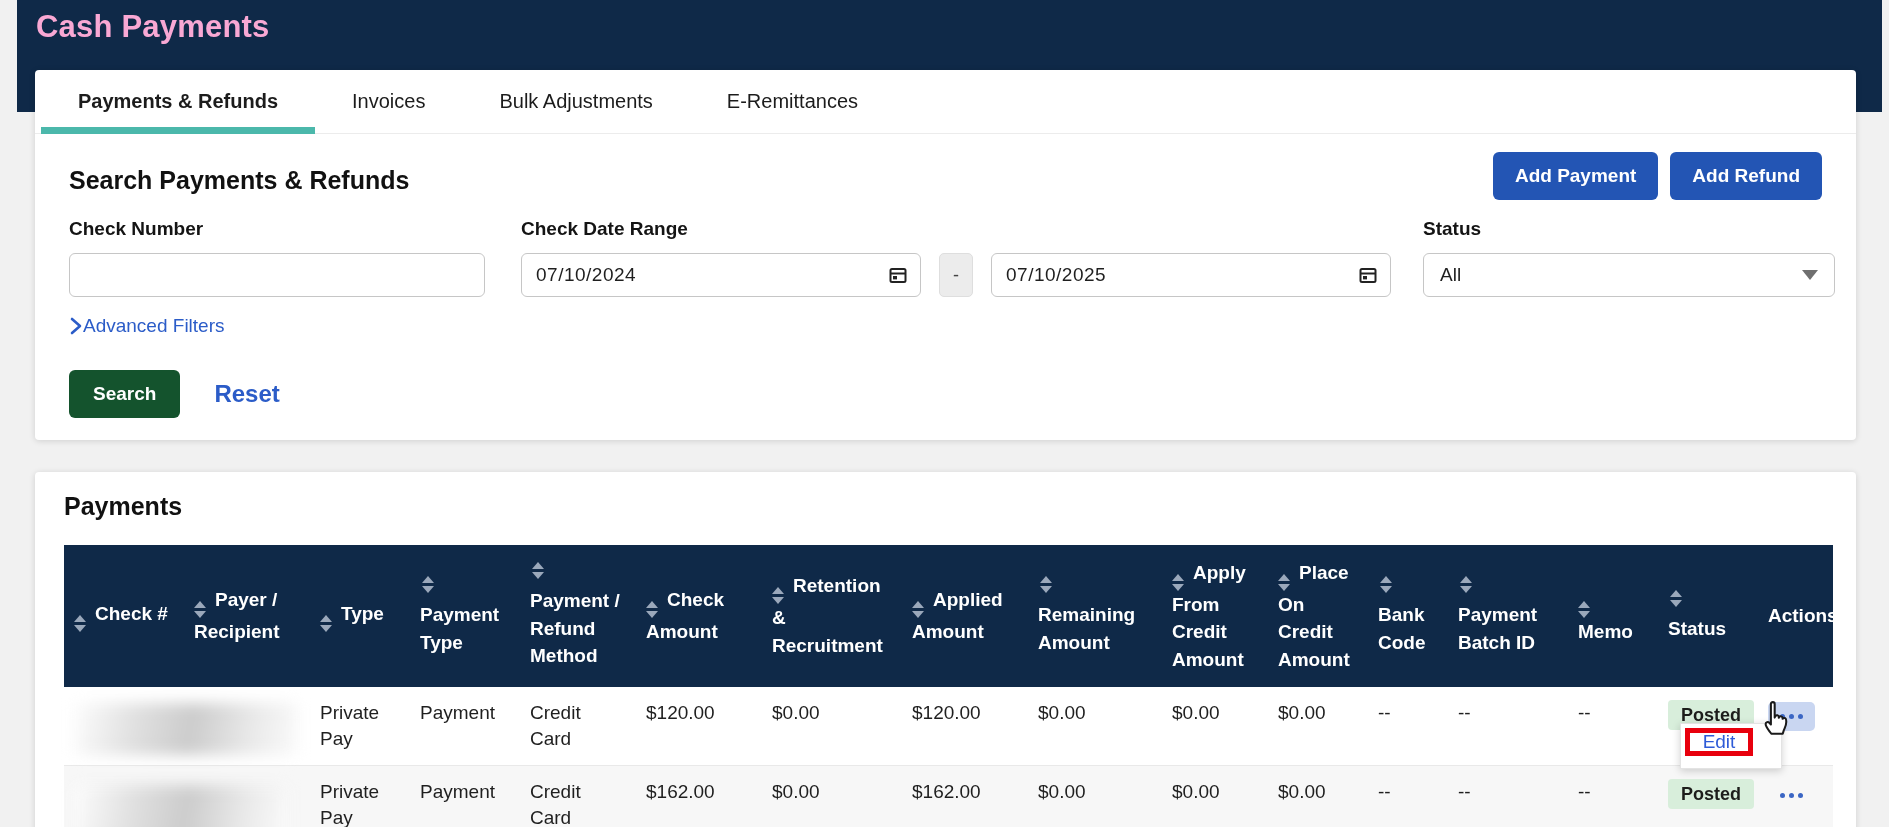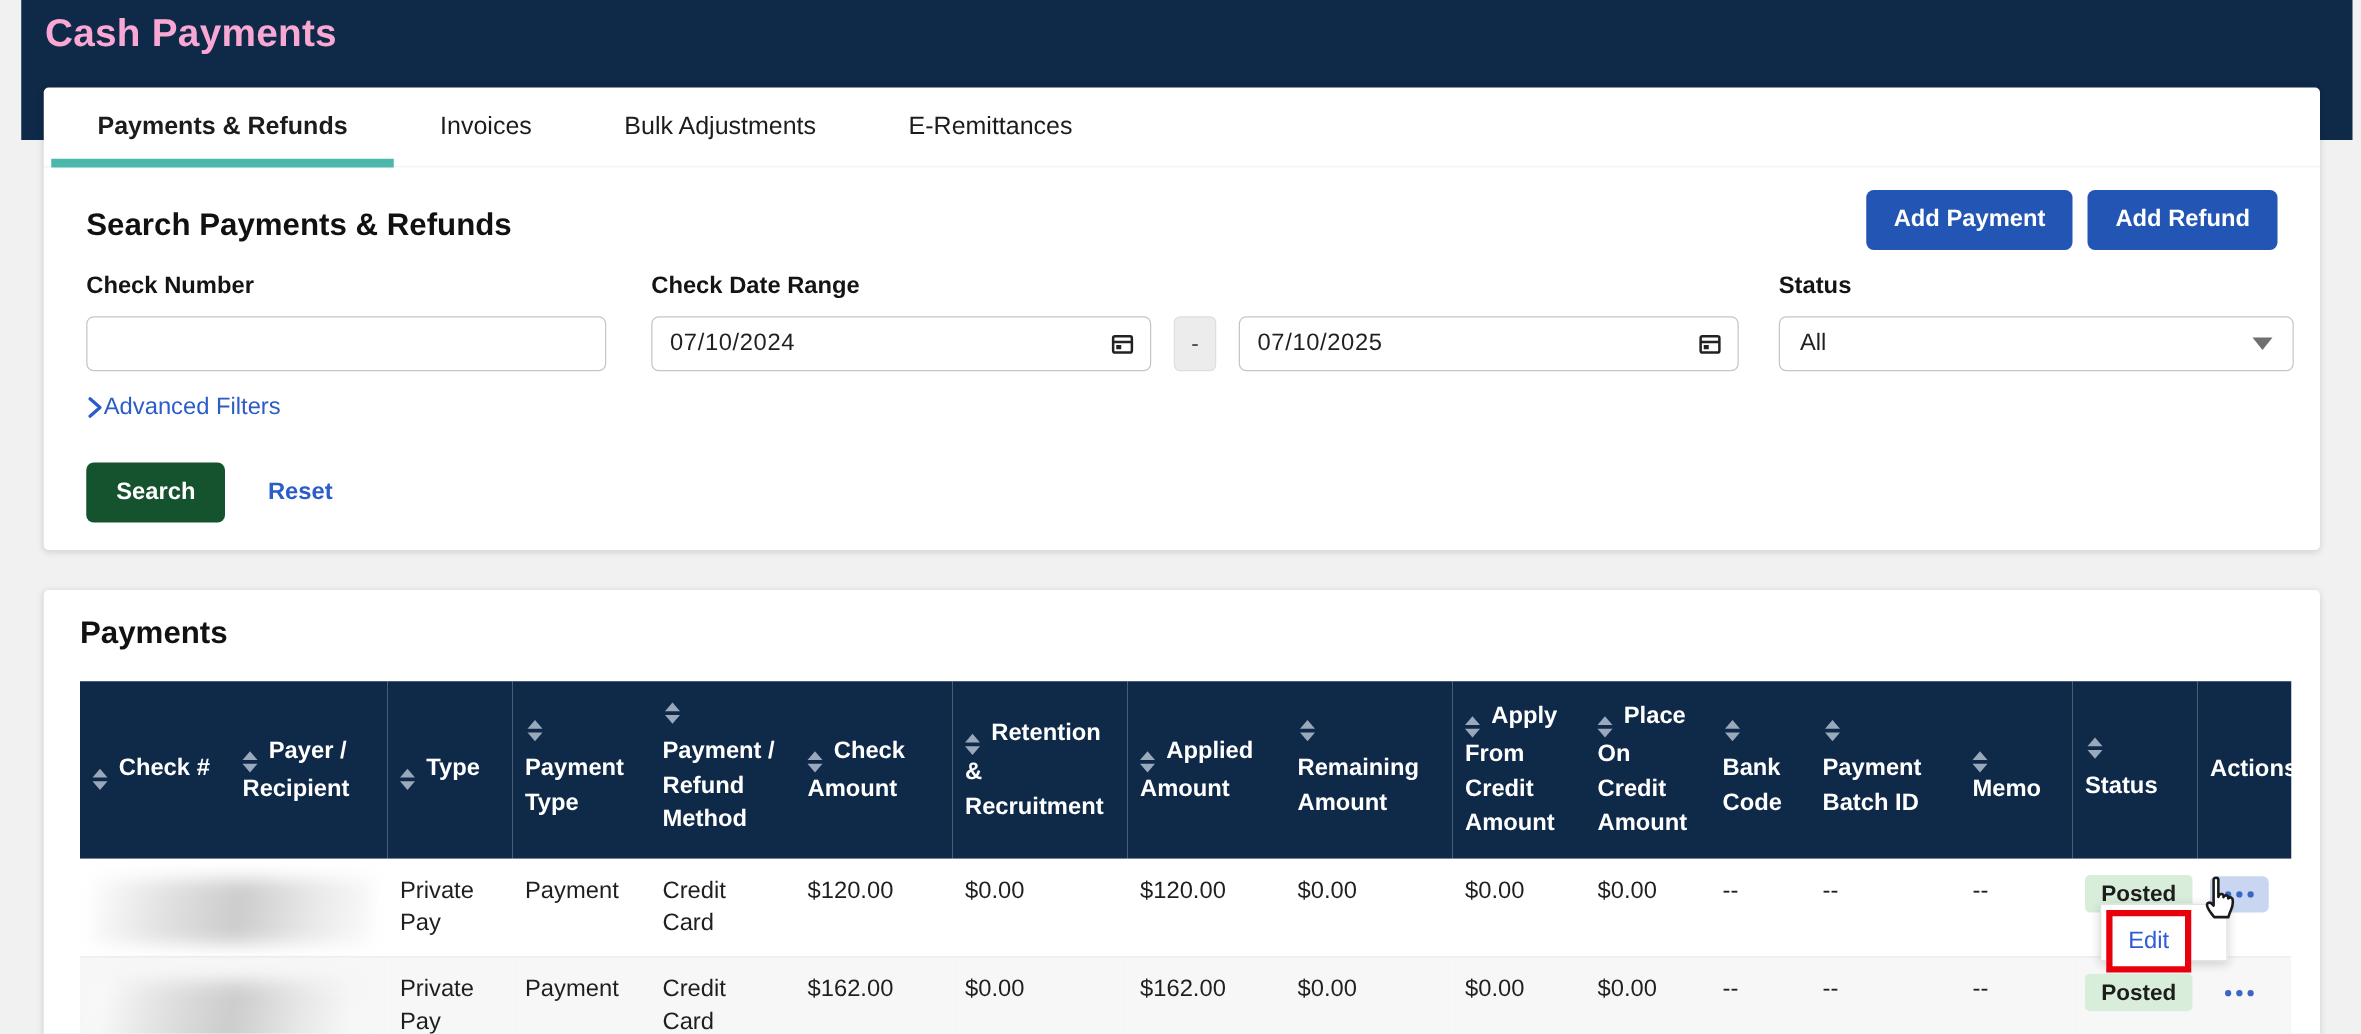--- a/index.html
+++ b/index.html
@@ -37,21 +37,21 @@
   .date-box .dval { font-size:19px; color:#1f1f1f; letter-spacing:.5px; }
   .date-sep { width:34px; height:44px; background:#ececec; border:1px solid #dedede; border-radius:5px; display:flex; align-items:center; justify-content:center; font-size:18px; color:#444; }
   .f-status { margin-left:32px; }
   .select-box { width:412px; height:44px; border:1px solid #c6c6c6; border-radius:6px; display:flex; align-items:center; justify-content:space-between; padding:0 16px; background:#fff; cursor:pointer; }
   .select-box .sval { font-size:19px; color:#1f1f1f; }
   .caret-down { width:0; height:0; border-left:8px solid transparent; border-right:8px solid transparent; border-top:10px solid #6f6f6f; }
   .adv-row { margin-top:18px; display:flex; align-items:center; cursor:pointer; }
   .adv-row .adv-label { color:#2b5cc8; font-size:19px; }
   .btn-row { margin-top:33px; display:flex; align-items:center; }
   .btn-search { background:#14532d; color:#fff; font-weight:bold; font-size:19px; border:none; border-radius:6px; padding:13px 24px; cursor:pointer; font-family:inherit; }
-  .link-reset { color:#2b5cc8; font-size:19px; font-weight:bold; margin-left:34px; cursor:pointer; text-decoration:none; }
+  .link-reset { color:#2b5cc8; font-size:24px; font-weight:bold; margin-left:34px; cursor:pointer; text-decoration:none; }
 
   
   .payments-heading { font-size:25px; font-weight:bold; color:#111; margin:4px 0 24px 0; }
   table.pay-table { border-collapse:collapse; table-layout:fixed; width:1764px; }
   .pay-table thead tr { background:#0f2948; height:142px; }
   .pay-table th { color:#fff; font-size:19px; font-weight:bold; text-align:left; padding:10px 10px; vertical-align:middle; line-height:1.45; }
   .pay-table td { font-size:19px; color:#1f1f1f; padding:13px 10px 10px 10px; vertical-align:top; line-height:1.35; }
   .pay-table tbody tr { border-bottom:1px solid #e9e9e9; background:#fff; }
   .pay-table tbody tr.alt { background:#f7f7f7; }
   .sort { display:inline-flex; flex-direction:column; gap:3px; margin-right:9px; vertical-align:-2px; }
@@ -63,21 +63,21 @@
      background:linear-gradient(100deg,#fdfdfd 0%,#e0e0e0 28%,#cccccc 52%,#e9e9e9 78%,#fbfbfb 100%); }
   .blur-1 { width:224px; height:52px; margin-top:3px; }
   .blur-2 { width:214px; height:58px; margin-top:6px; }
   .badge-posted { display:inline-block; background:#d8eedb; color:#1d1d1b; font-weight:bold; font-size:18px; border-radius:4px; padding:3px 13px; }
   .dots-btn { display:inline-flex; gap:4px; align-items:center; padding:12px 12px; border-radius:5px; cursor:pointer; }
   .dots-btn.open { background:#c9d6f1; }
   .dots-btn b { width:5px; height:5px; border-radius:50%; background:#3b66c4; display:block; }
 
   
   .menu-panel { position:absolute; left:1680px; top:723px; width:102px; height:46px; background:#fff; border:1px solid #e3e3e3; box-shadow:0 2px 8px rgba(0,0,0,.18); }
-  .annotation-box { position:absolute; left:1685px; top:728px; width:68px; height:50px; border:5px solid #e8000d; display:flex; align-items:center; justify-content:center; background:#fff; }
+  .annotation-box { position:absolute; left:1685px; top:728px; width:68px; height:28px; border:5px solid #e8000d; display:flex; align-items:center; justify-content:center; background:#fff; }
   .menu-edit { color:#2e5bd7; font-size:19px; cursor:pointer; text-decoration:none; }
   .cursor-hand { position:absolute; left:1757px; top:700px; pointer-events:none; }
 
   .cal-icon, .chev-icon { flex:0 0 auto; }
 </style>
 </head>
 <body>
 
 <div class="page">
 

